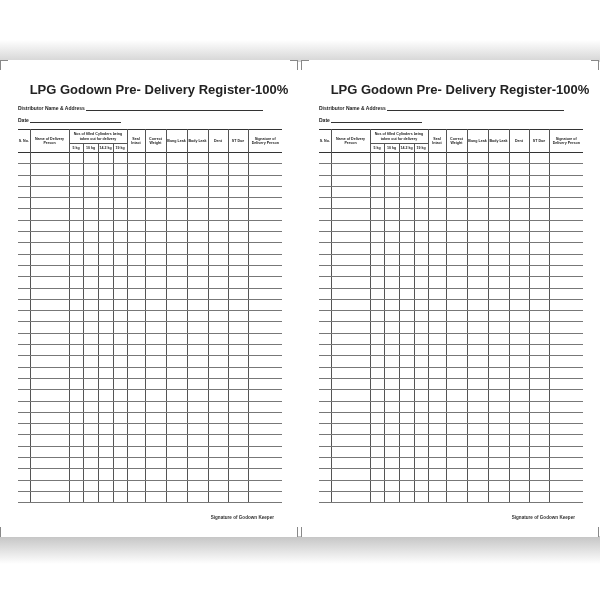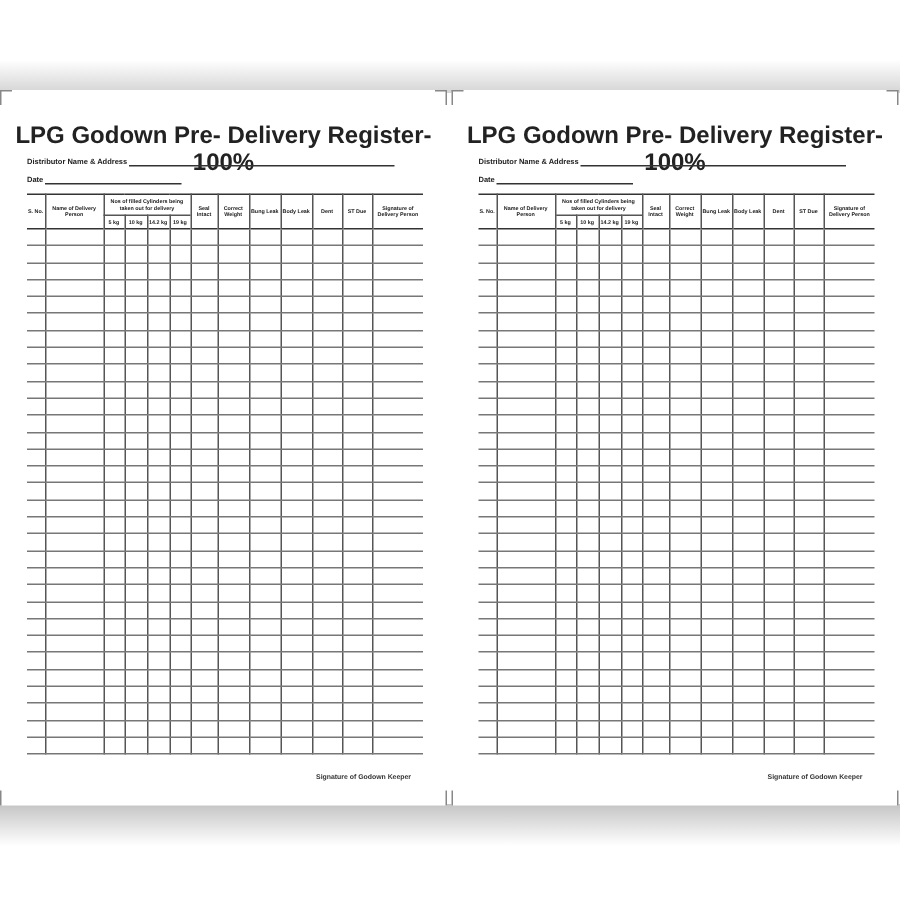--- a/index.html
+++ b/index.html
@@ -19,21 +19,21 @@
   .page {
     position:absolute; top:60px; width:298px; height:477px;
     background:#ffffff;
   }
   .page.left { left:0; }
   .page.right { left:301px; }
   .crop-mark-v { position:absolute; width:1px; height:10px; background:#888; }
   .crop-mark-h { position:absolute; height:1px; width:8px; background:#888; }
   .title {
     position:absolute; left:0; width:298px; top:22px; text-align:center;
-    font-weight:bold; font-size:16px; color:#222;
+    font-weight:bold; font-size:13px; color:#222;padding-left:10px;
   }
   .field {
     position:absolute; left:18px; font-size:5px; font-weight:bold; color:#222;
     display:flex; align-items:flex-end;
   }
   .field .line { border-bottom:0.8px solid #333; height:5px; margin-left:1px; }
   table.reg {
     position:absolute; left:18px; top:69px; width:264px;
     border-collapse:collapse; table-layout:fixed;
   }

